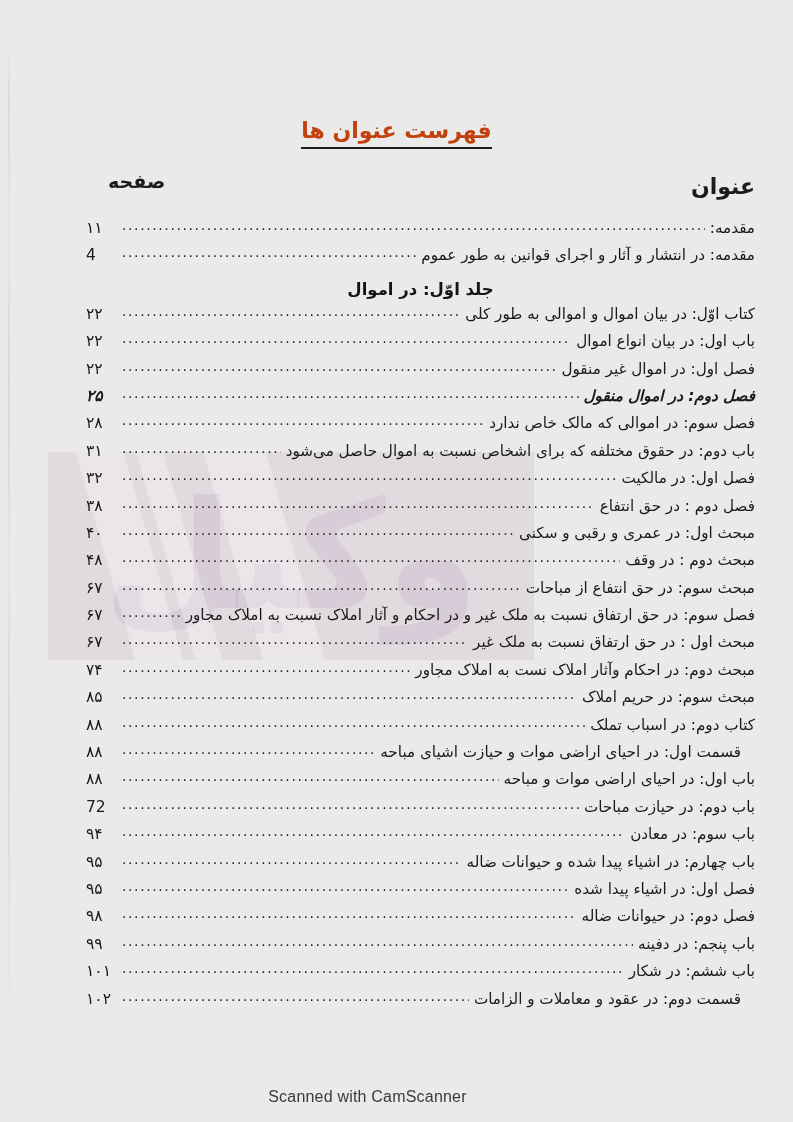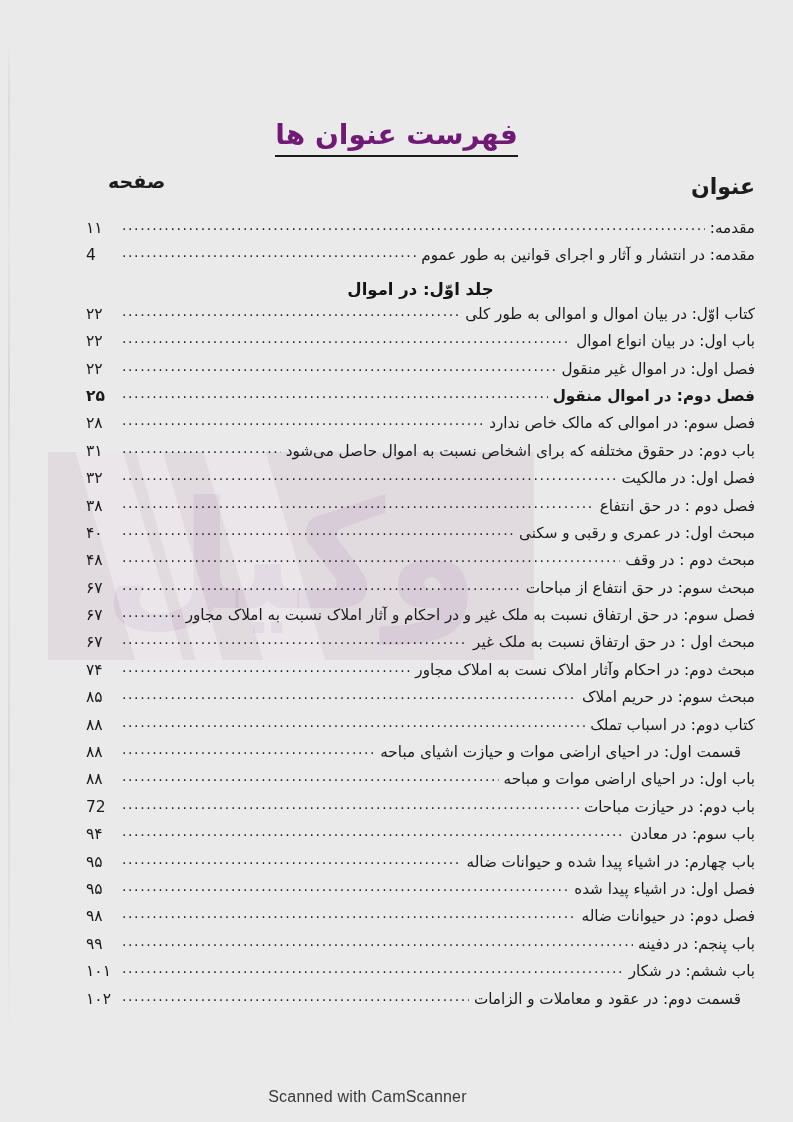--- a/index.html
+++ b/index.html
@@ -72,23 +72,23 @@
   .wm-bar.b2 { left: 120px; top: -20px; width: 26px; height: 260px; transform: rotate(-16deg); }
   .wm-bar.b3 { left: 188px; top: -20px; width: 60px; height: 260px; transform: rotate(-16deg); }
 
   
   .doc-title {
     position: absolute;
     top: 118px;
     left: 0;
     right: 0;
     text-align: center;
-    font-size: 28px;
-    font-weight: 700;
-    color: #701a75;
+    font-size: 22px;
+    font-weight: 700;
+    color: #c2410c;
     letter-spacing: 0px;
   }
   .doc-title u {
     text-decoration: none;
     border-bottom: 2px solid #1c1c1c;
     padding-bottom: 4px;
   }
 
   
   .col-head {
@@ -153,21 +153,21 @@
     flex: 0 0 auto;
     min-width: 30px;
     text-align: left;
     direction: rtl;
     font-size: 15.5px;
     color: #1a1a1a;
     padding-right: 4px;
   }
 
   .toc-row.bold .label,
-  .toc-row.bold .pageno { font-weight: 700; }
+  .toc-row.bold .pageno { font-weight: 700; font-style: italic; }
 
   .toc-row.indent-1 .label { padding-right: 14px; }
 
   
   .toc-heading {
     height: 31px;
     display: flex;
     align-items: center;
     justify-content: center;
     font-size: 16.5px;

